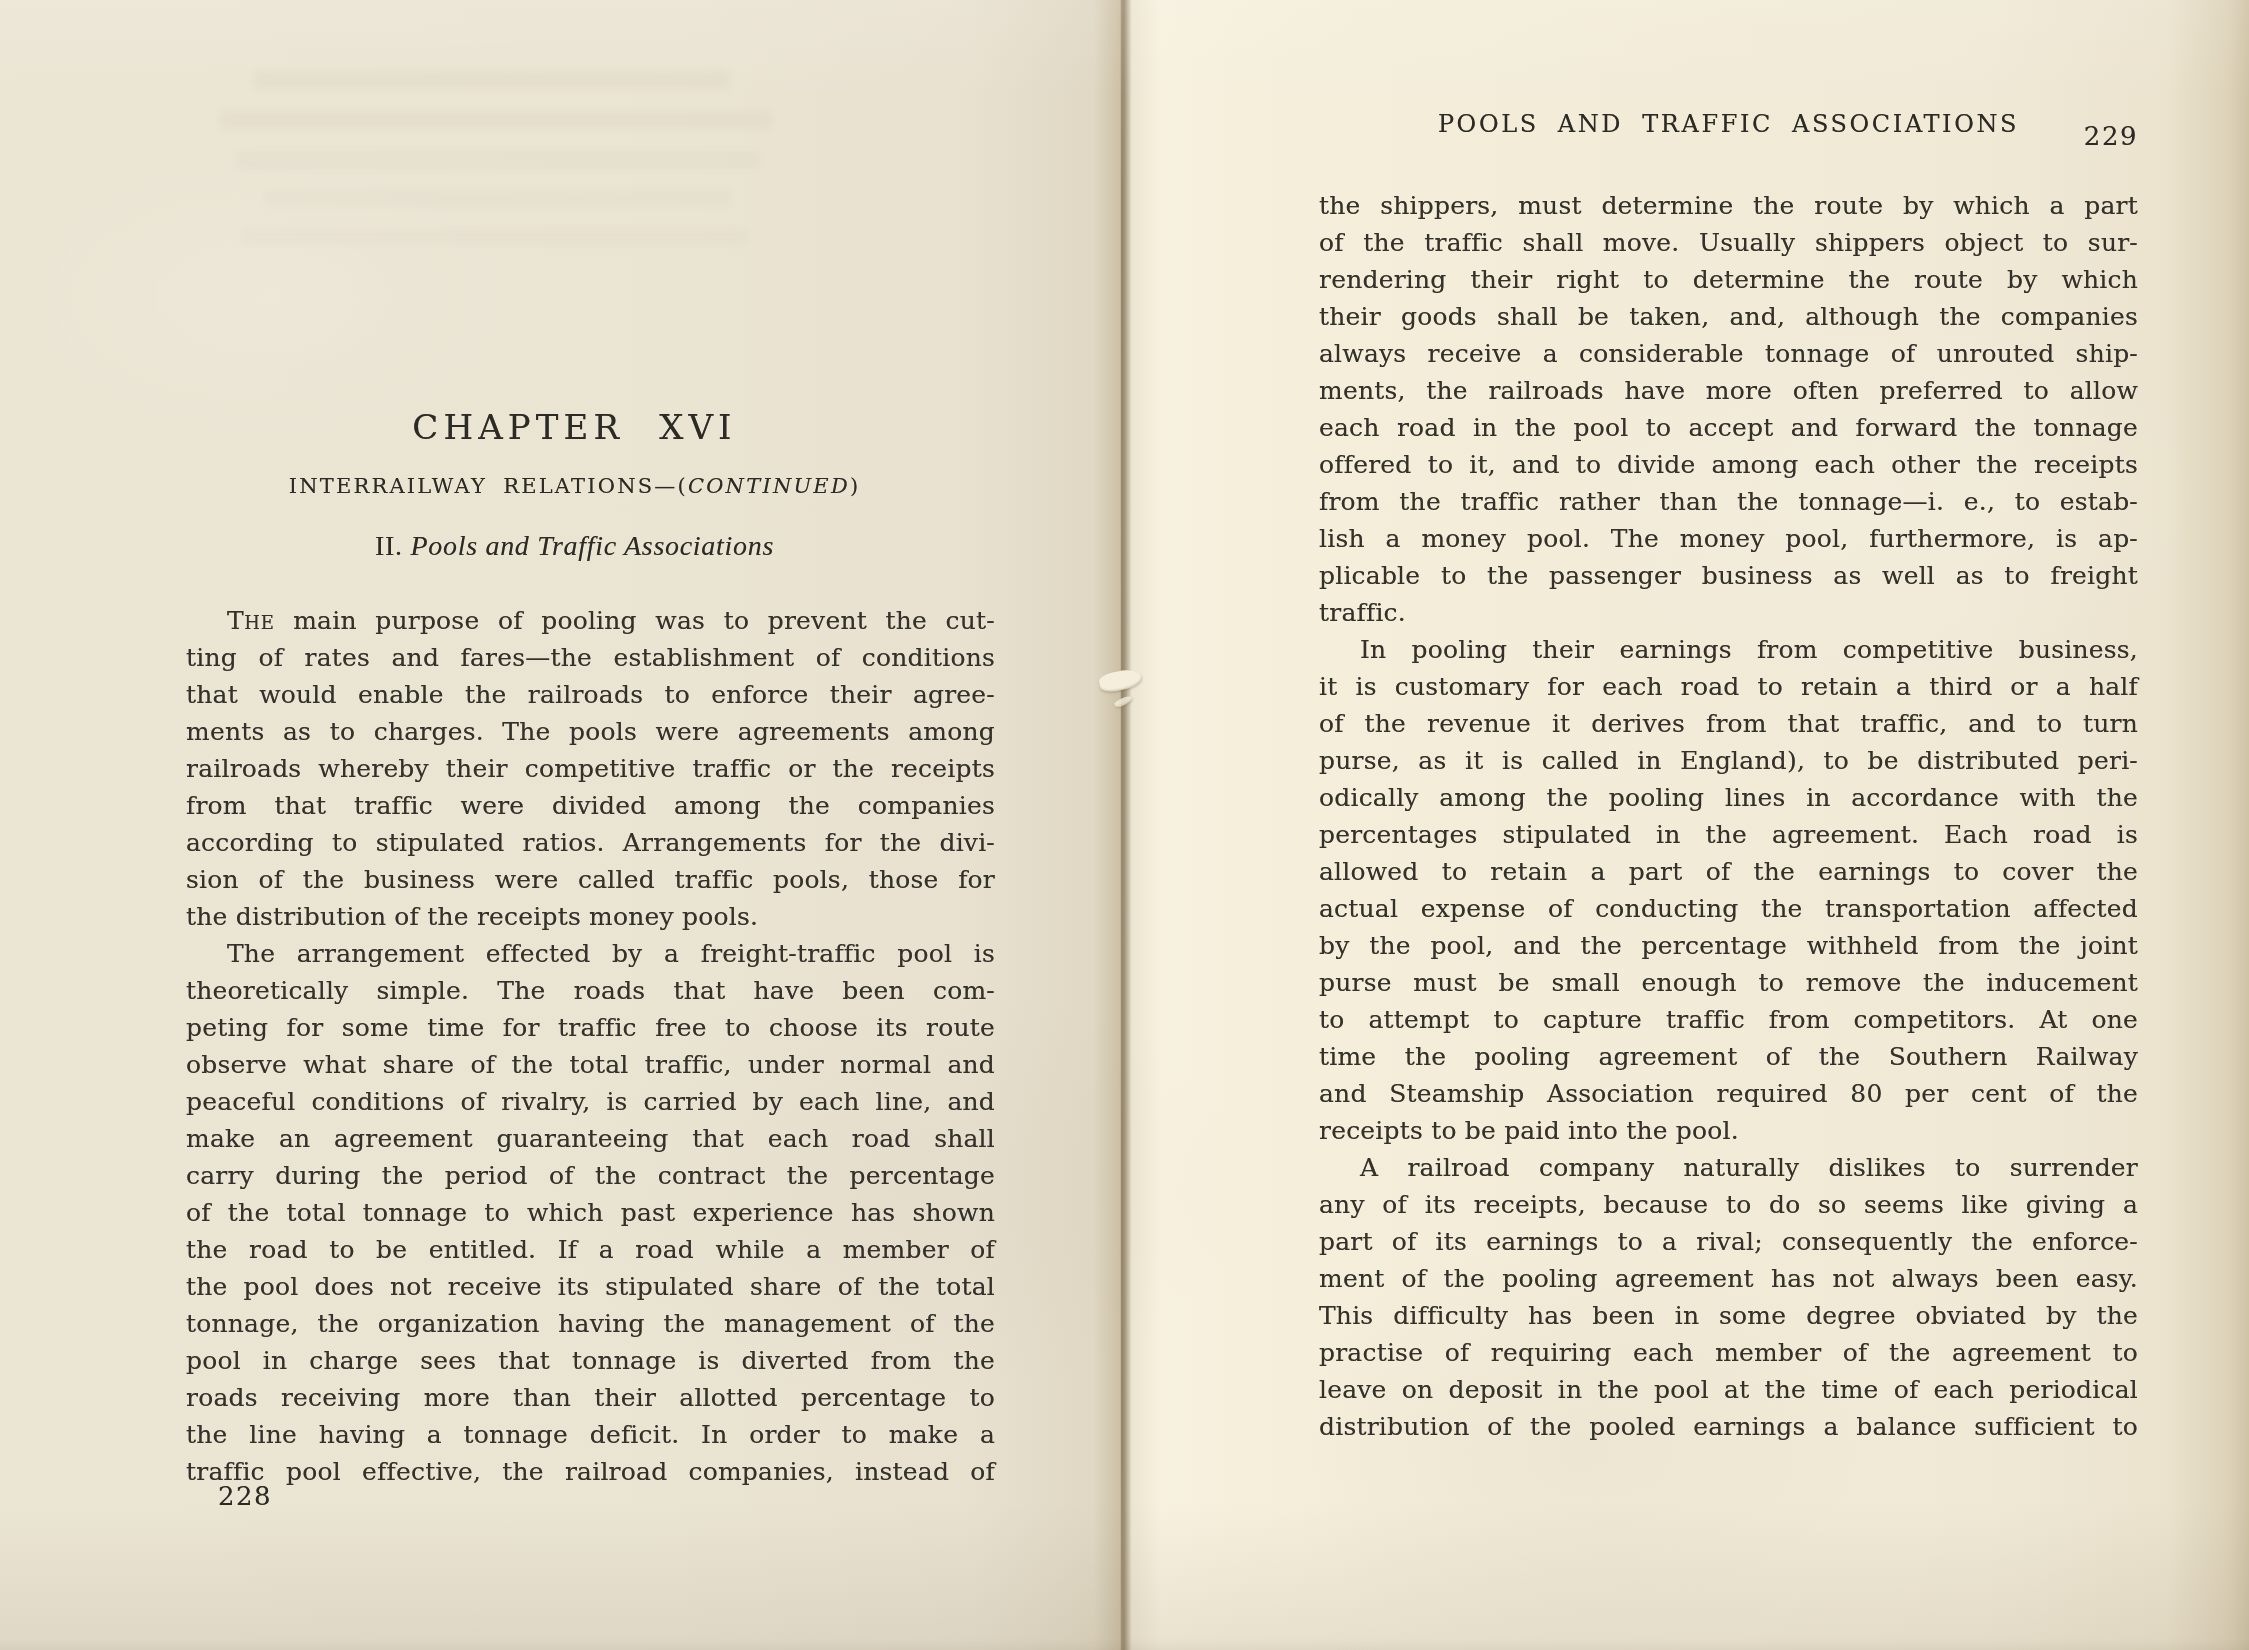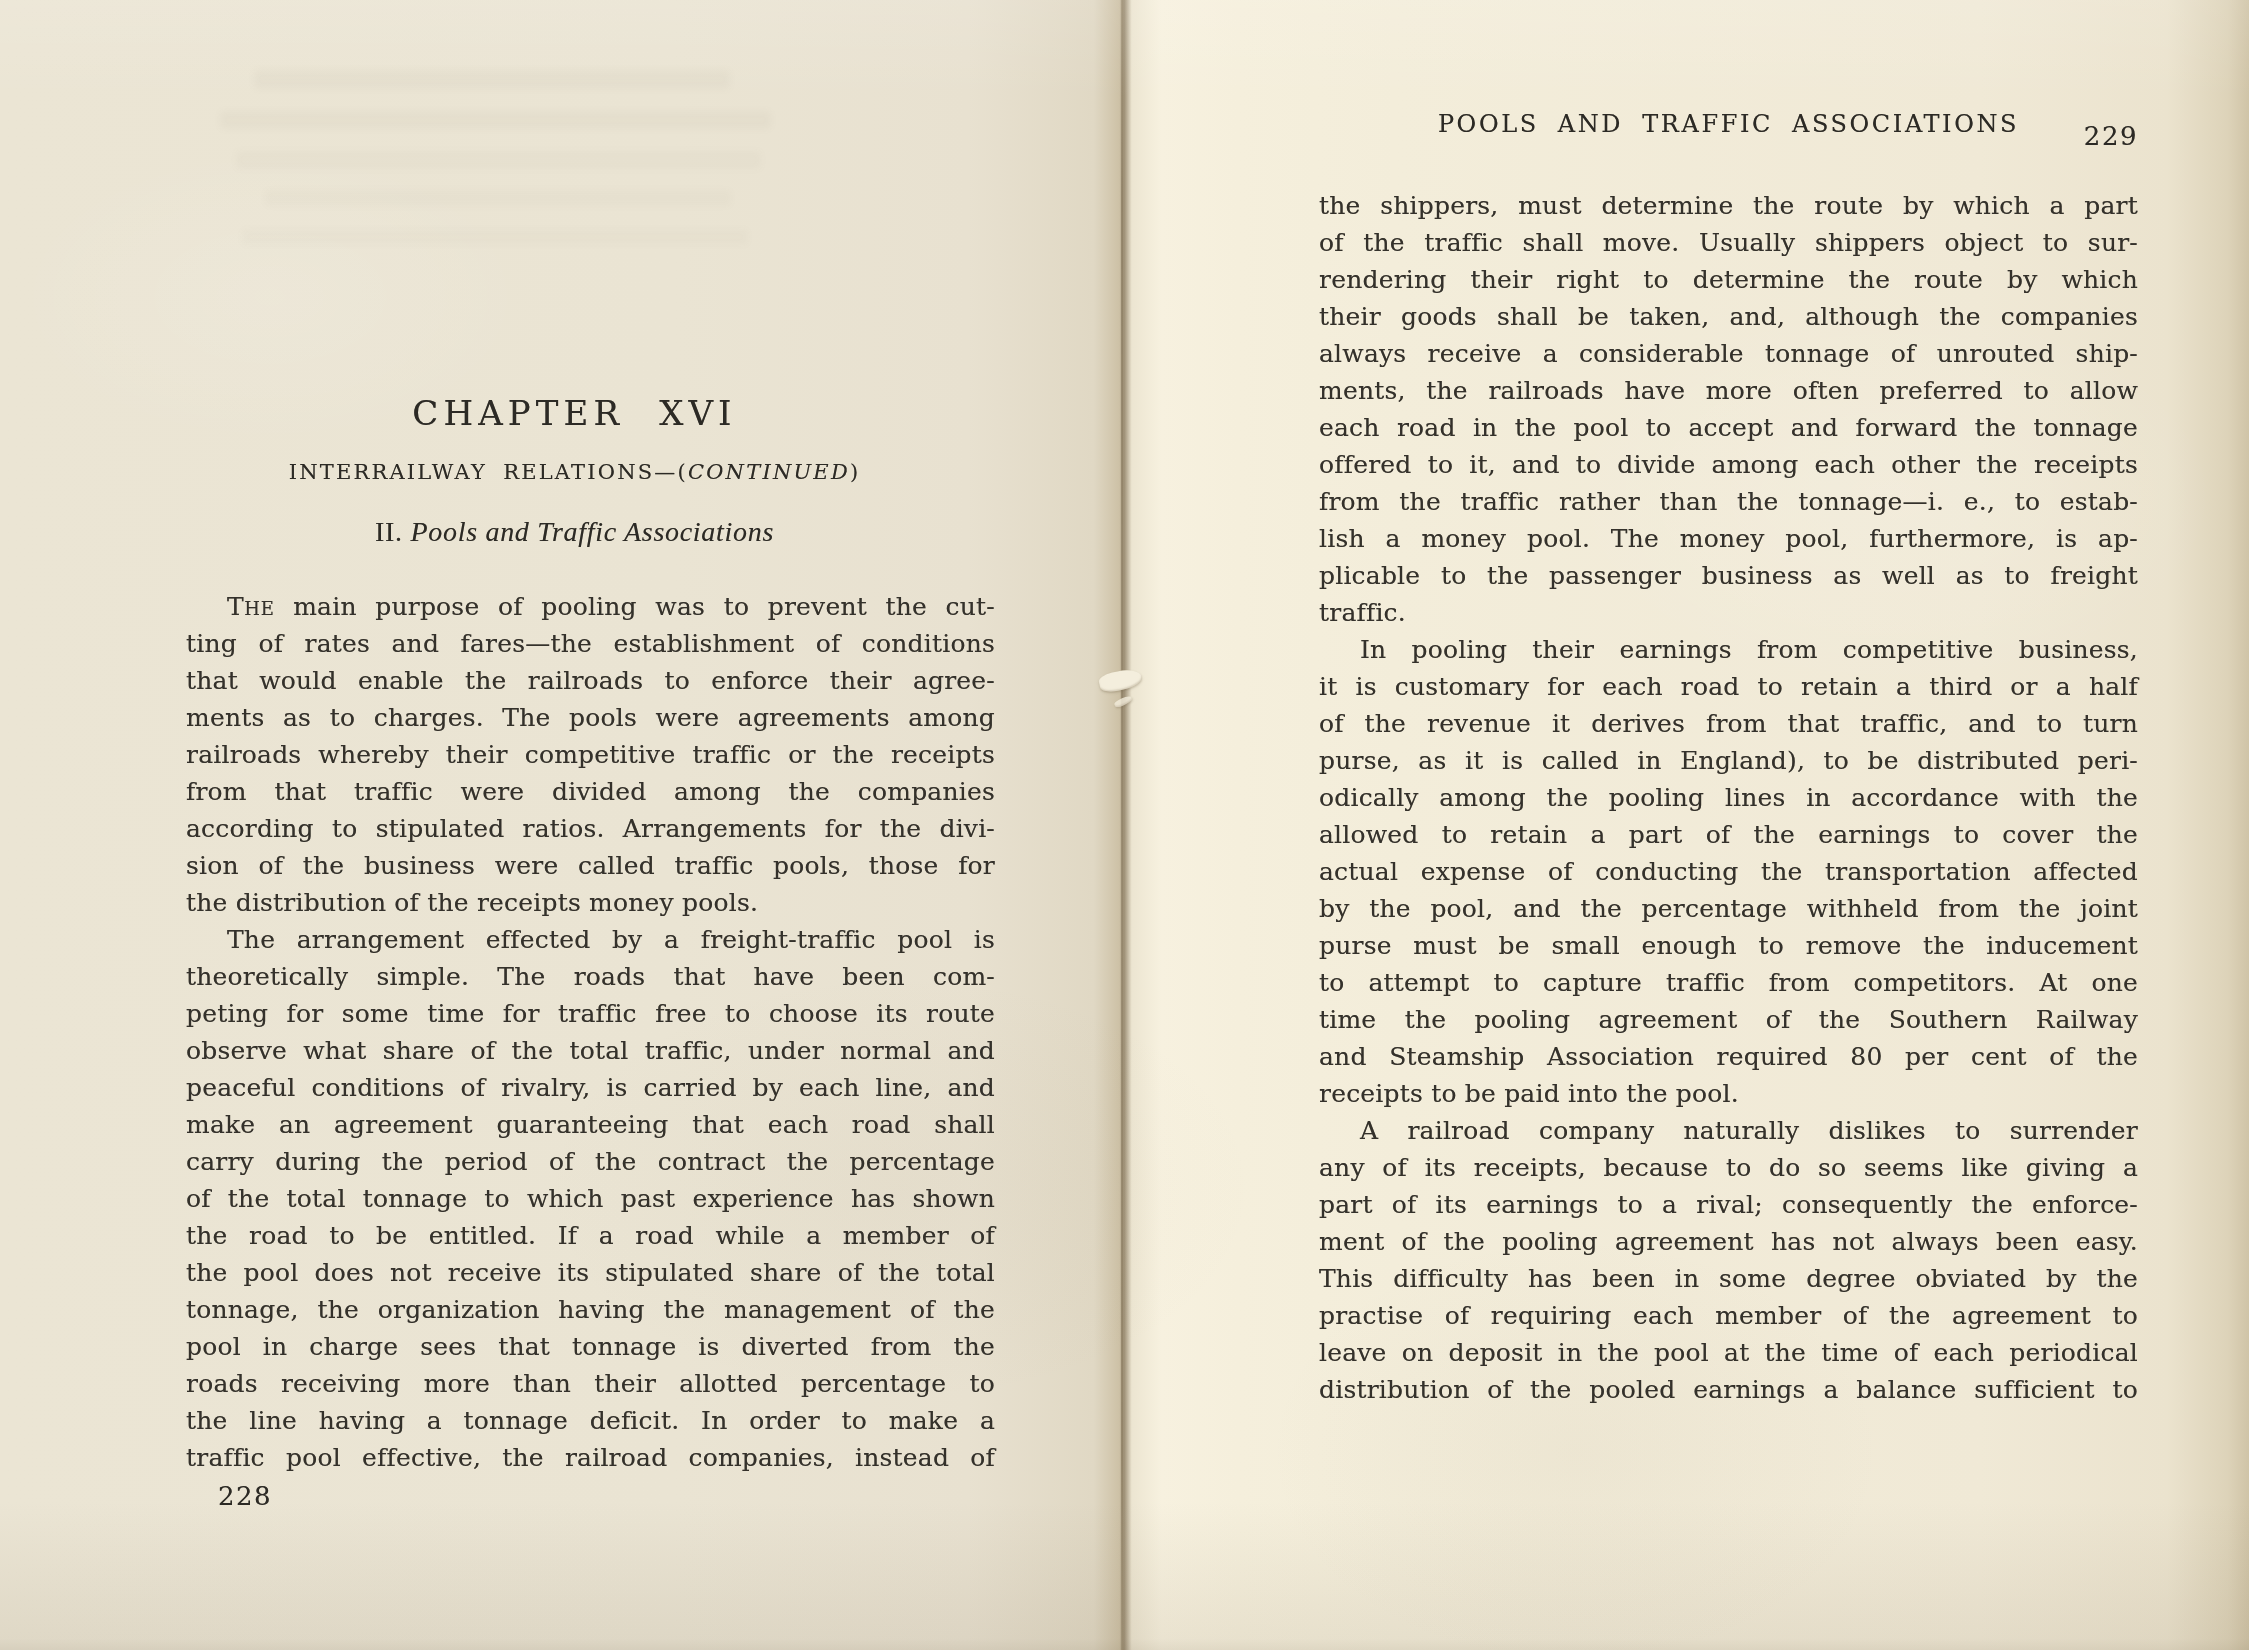--- a/index.html
+++ b/index.html
@@ -65,20 +65,21 @@
   .g5{left:242px;top:229px;width:506px;height:16px;opacity:0.03;}
 
   .col{position:absolute;color:var(--ink);}
   .col-left{left:154px;top:396px;width:841px;}
   .col-right{left:1319px;top:110px;width:819px;}
 
   .chapter-head{
     font-size:34px;line-height:1;text-align:center;
     letter-spacing:5.1px;word-spacing:19px;color:var(--heading-ink);
     text-shadow:0 0 0.5px rgba(45,40,33,0.5);
+    margin-top:14px;
   }
   .chapter-sub{
     margin-top:31px;font-size:21px;line-height:1.1;text-align:center;
     letter-spacing:2.2px;word-spacing:7.3px;color:var(--heading-ink);
     text-shadow:0 0 0.4px rgba(45,40,33,0.45);
   }
   .chapter-sub .ital{font-style:italic;}
   .section-head{
     margin-top:32px;font-size:28px;line-height:1.15;text-align:center;
     color:var(--heading-ink);letter-spacing:0.7px;
@@ -204,20 +205,21 @@
         <div class="line">offered to it, and to divide among each other the receipts</div>
         <div class="line">from the traffic rather than the tonnage—i. e., to estab-</div>
         <div class="line">lish a money pool.  The money pool, furthermore, is ap-</div>
         <div class="line">plicable to the passenger business as well as to freight</div>
         <div class="line end">traffic.</div>
         <div class="line indent">In pooling their earnings from competitive business,</div>
         <div class="line">it is customary for each road to retain a third or a half</div>
         <div class="line">of the revenue it derives from that traffic, and to turn</div>
         <div class="line">purse, as it is called in England), to be distributed peri-</div>
         <div class="line">odically among the pooling lines in accordance with the</div>
+        <div class="line">percentages stipulated in the agreement.  Each road is</div>
         <div class="line">allowed to retain a part of the earnings to cover the</div>
         <div class="line">actual expense of conducting the transportation affected</div>
         <div class="line">by the pool, and the percentage withheld from the joint</div>
         <div class="line">purse must be small enough to remove the inducement</div>
         <div class="line">to attempt to capture traffic from competitors.  At one</div>
         <div class="line">time the pooling agreement of the Southern Railway</div>
         <div class="line">and Steamship Association required 80 per cent of the</div>
         <div class="line end">receipts to be paid into the pool.</div>
         <div class="line indent">A railroad company naturally dislikes to surrender</div>
         <div class="line">any of its receipts, because to do so seems like giving a</div>

